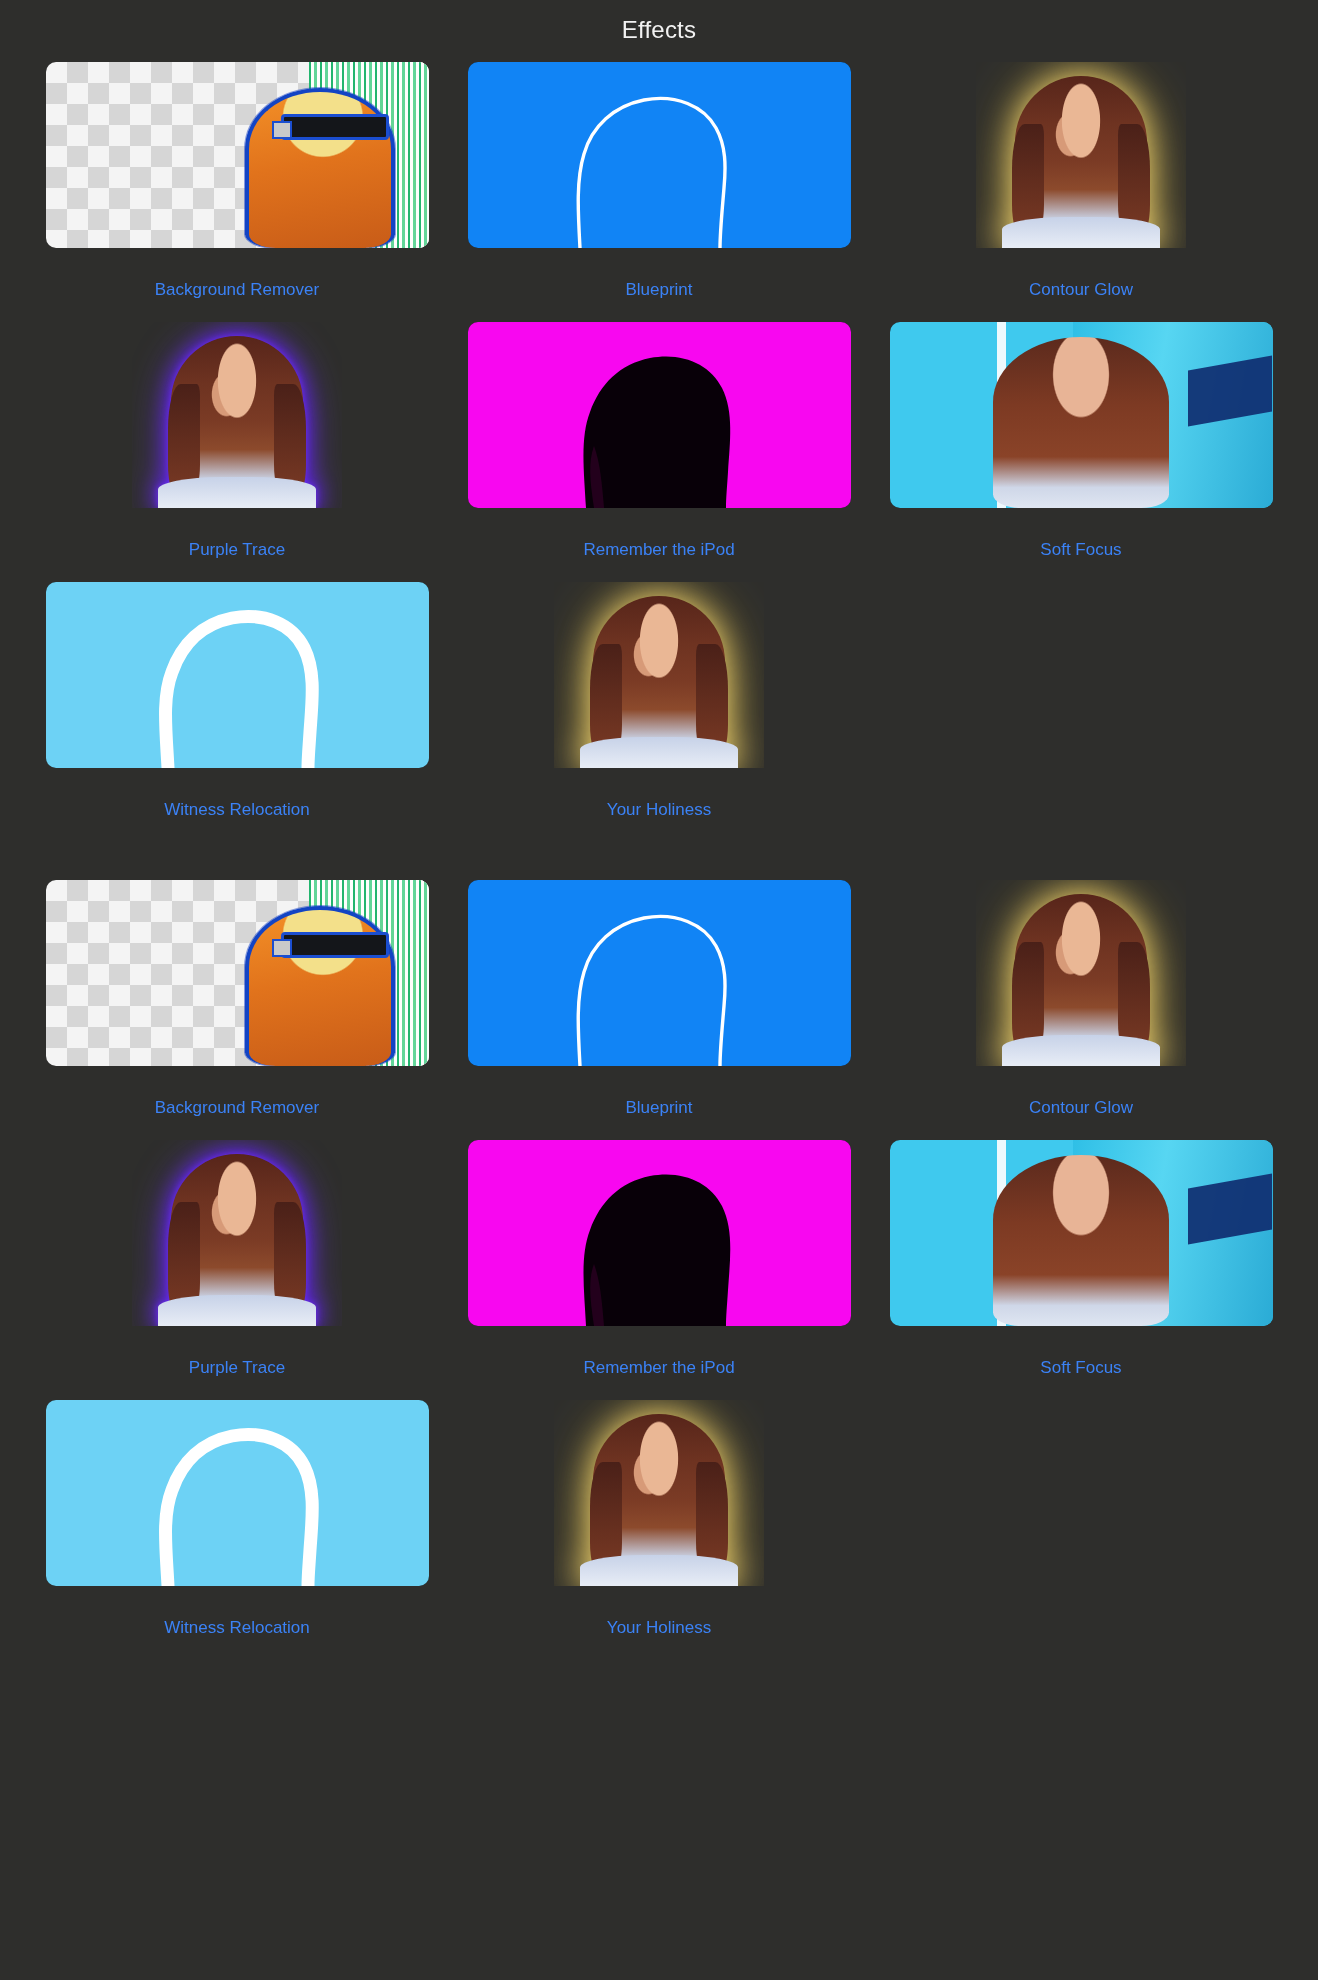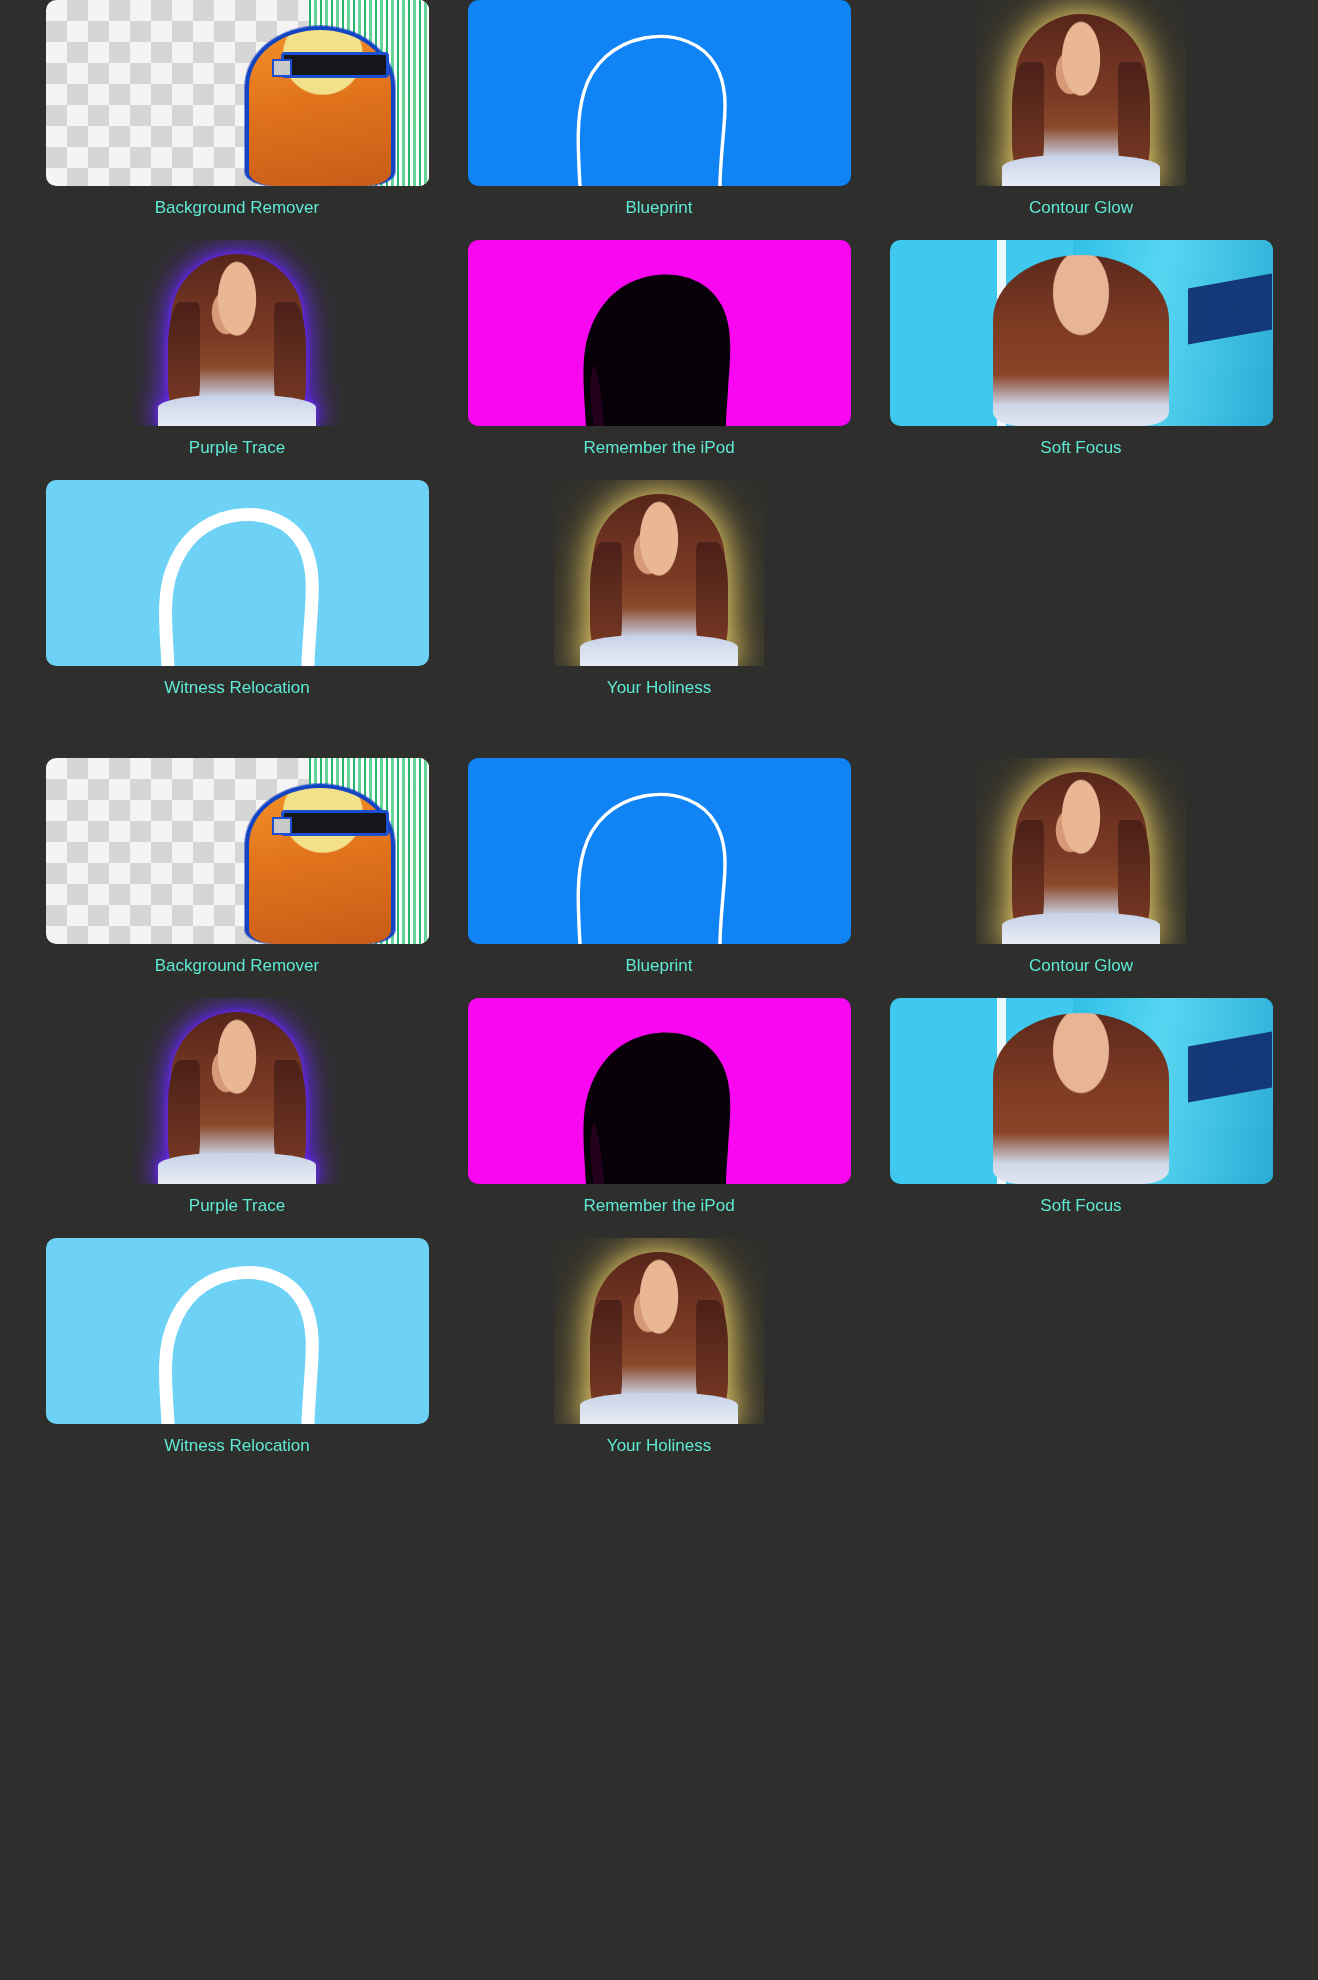--- a/index.html
+++ b/index.html
@@ -53,24 +53,24 @@
     height: 186px;
     border-radius: 10px;
     overflow: hidden;
     position: relative;
     background: #111;
   }
   .thumb.wide { width: 383px; }
   .thumb.narrow { width: 210px; border-radius: 0; background: transparent; }
 
   .label {
-    color: #5eead4;
+    color: #3b82f6;
     font-size: 17px;
     line-height: 1;
-    padding-top: 13px;
+    padding-top: 33px;
     padding-bottom: 16px;
     text-align: center;
     white-space: nowrap;
   }
 
   
 
   
   .art-checker {
     position: absolute; inset: 0;
@@ -170,20 +170,21 @@
   .glow-purple{ filter: drop-shadow(0 0 3px #6a2ef0) drop-shadow(0 0 9px #5a1fe0) drop-shadow(0 0 16px rgba(110,50,240,.7)); }
 
   .spacer-sm { height: 46px; }
 </style>
 </head>
 <body style="background: rgb(46, 46, 44);">
 
 <div class="page">
 
   <div class="section">
+    <div class="section-title">Effects</div>
     <div class="grid" id="grid-effects">
         <div class="cell">
           <div class="thumb-wrap">
             <div class="thumb wide">
               <div class="art-checker"></div>
               <div class="checker-strip"></div>
               <div class="checker-person"></div>
               <div class="checker-shades"></div>
             </div>
           </div>

